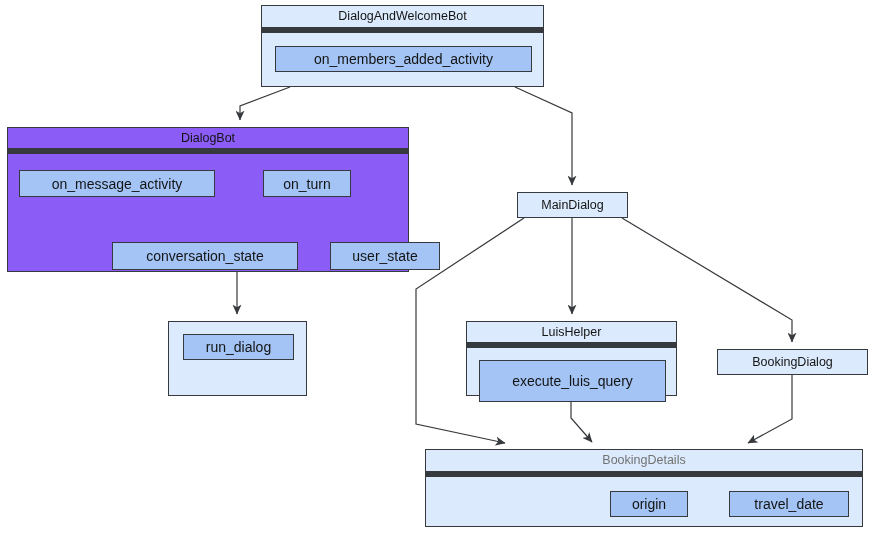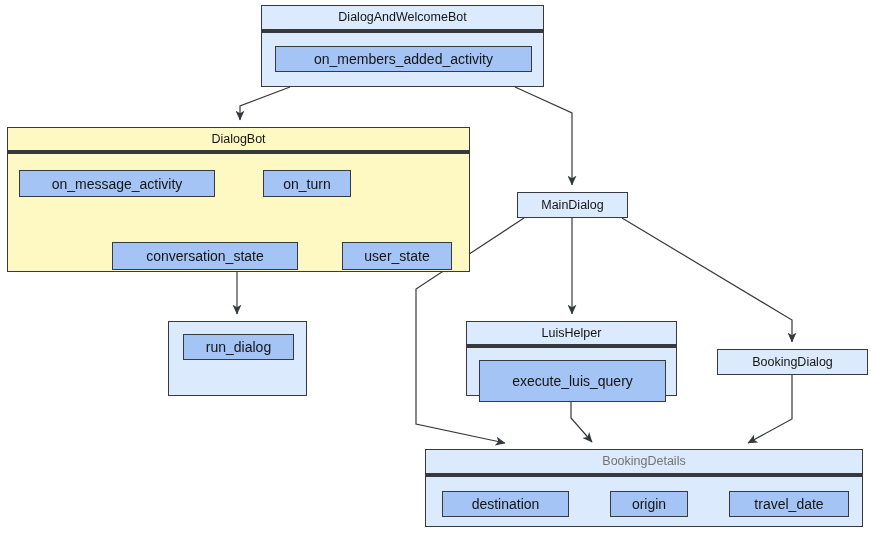--- a/index.html
+++ b/index.html
@@ -34,21 +34,21 @@
     text-align: center;
     color: #141414;
     font-size: 12.5px;
     line-height: 1;
     display: flex;
     align-items: center;
     justify-content: center;
     white-space: nowrap;
   }
   .node.has-body > .node-title {
-    border-bottom: 4px solid #b91c1c;
+    border-bottom: 6px solid #b91c1c;
   }
   .node-body {
     position: relative;
     box-sizing: border-box;
     width: 100%;
   }
   .member {
     position: absolute;
     box-sizing: border-box;
     border: 1px solid #36393d;
@@ -91,27 +91,27 @@
       </g>
   </svg>
 
   <div id="node-layer">
       <div class="node has-body" style="left: 261px; top: 5px; width: 283px; height: 82px; background: rgb(219, 234, 252); border-color: rgb(54, 57, 61);">
         <div class="node-title" style="height: 27px; color: rgb(20, 20, 20); border-bottom-color: rgb(54, 57, 61);">DialogAndWelcomeBot</div>
         <div class="node-body" style="height: 53px;">
           <div class="member" style="left: 13px; top: 13px; width: 257px; height: 26px; background: rgb(163, 196, 245); border-color: rgb(54, 57, 61); color: rgb(20, 20, 20);">on_members_added_activity</div>
         </div>
       </div>
-      <div class="node has-body" style="left: 7px; top: 127px; width: 463px; height: 145px; background: #fef9c3; border-color: rgb(54, 57, 61);">
+      <div class="node has-body" style="left: 7px; top: 127px; width: 402px; height: 145px; background: #8b5cf6; border-color: rgb(54, 57, 61);">
         <div class="node-title" style="height: 26px; color: rgb(20, 20, 20); border-bottom-color: rgb(54, 57, 61);">DialogBot</div>
         <div class="node-body" style="height: 117px;">
           <div class="member" style="left: 11px; top: 16px; width: 196px; height: 27px; background: rgb(163, 196, 245); border-color: rgb(54, 57, 61); color: rgb(20, 20, 20);">on_message_activity</div>
           <div class="member" style="left: 104px; top: 88px; width: 186px; height: 28px; background: rgb(163, 196, 245); border-color: rgb(54, 57, 61); color: rgb(20, 20, 20);">conversation_state</div>
           <div class="member" style="left: 255px; top: 16px; width: 88px; height: 27px; background: rgb(163, 196, 245); border-color: rgb(54, 57, 61); color: rgb(20, 20, 20);">on_turn</div>
-          <div class="member" style="left: 334px; top: 88px; width: 110px; height: 28px; background: rgb(163, 196, 245); border-color: rgb(54, 57, 61); color: rgb(20, 20, 20);">user_state</div>
+          <div class="member" style="left: 322px; top: 88px; width: 110px; height: 28px; background: rgb(163, 196, 245); border-color: rgb(54, 57, 61); color: rgb(20, 20, 20);">user_state</div>
         </div>
       </div>
       <div class="node has-body" style="left: 168px; top: 321px; width: 139px; height: 75px; background: rgb(219, 234, 252); border-color: rgb(54, 57, 61);">
         <div class="node-body" style="height: 47px;">
           <div class="member" style="left: 14px; top: 12px; width: 111px; height: 26px; background: rgb(163, 196, 245); border-color: rgb(54, 57, 61); color: rgb(20, 20, 20);">run_dialog</div>
         </div>
       </div>
       <div class="node simple-node" style="left: 517px; top: 192px; width: 111px; height: 26px; background: rgb(219, 234, 252); border-color: rgb(54, 57, 61);">
         <div class="node-title" style="height: 24px; color: rgb(20, 20, 20);">MainDialog</div>
       </div>
@@ -120,20 +120,19 @@
         <div class="node-body" style="height: 47px;">
           <div class="member" style="left: 12px; top: 12px; width: 187px; height: 42px; background: rgb(163, 196, 245); border-color: rgb(54, 57, 61); color: rgb(20, 20, 20);">execute_luis_query</div>
         </div>
       </div>
       <div class="node simple-node" style="left: 717px; top: 349px; width: 151px; height: 26px; background: rgb(219, 234, 252); border-color: rgb(54, 57, 61);">
         <div class="node-title" style="height: 24px; color: rgb(20, 20, 20);">BookingDialog</div>
       </div>
       <div class="node has-body" style="left: 425px; top: 449px; width: 438px; height: 78px; background: rgb(219, 234, 252); border-color: rgb(54, 57, 61);">
         <div class="node-title" style="height: 27px; color: #737373; border-bottom-color: rgb(54, 57, 61);">BookingDetails</div>
         <div class="node-body" style="height: 49px;">
-          <div class="member" style="left: 16px; top: 14px; width: 127px; height: 26px; background: rgb(163, 196, 245); border-color: rgb(54, 57, 61); color: rgb(20, 20, 20);">destination</div>
           <div class="member" style="left: 184px; top: 14px; width: 78px; height: 26px; background: rgb(163, 196, 245); border-color: rgb(54, 57, 61); color: rgb(20, 20, 20);">origin</div>
           <div class="member" style="left: 303px; top: 14px; width: 120px; height: 26px; background: rgb(163, 196, 245); border-color: rgb(54, 57, 61); color: rgb(20, 20, 20);">travel_date</div>
         </div>
       </div>
     </div>
 
 </div>
 
 </body></html>

